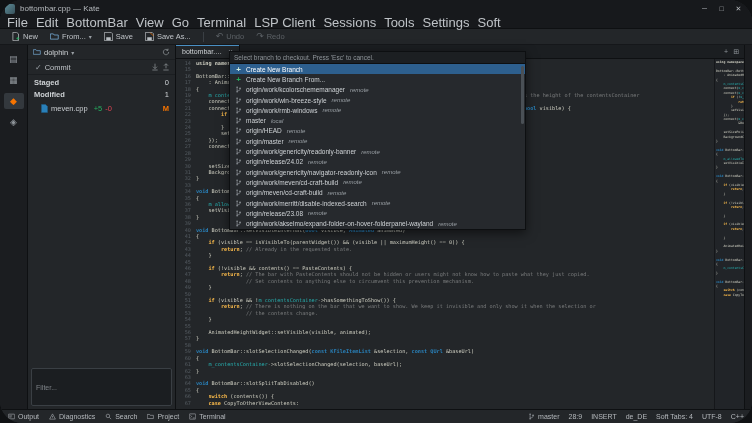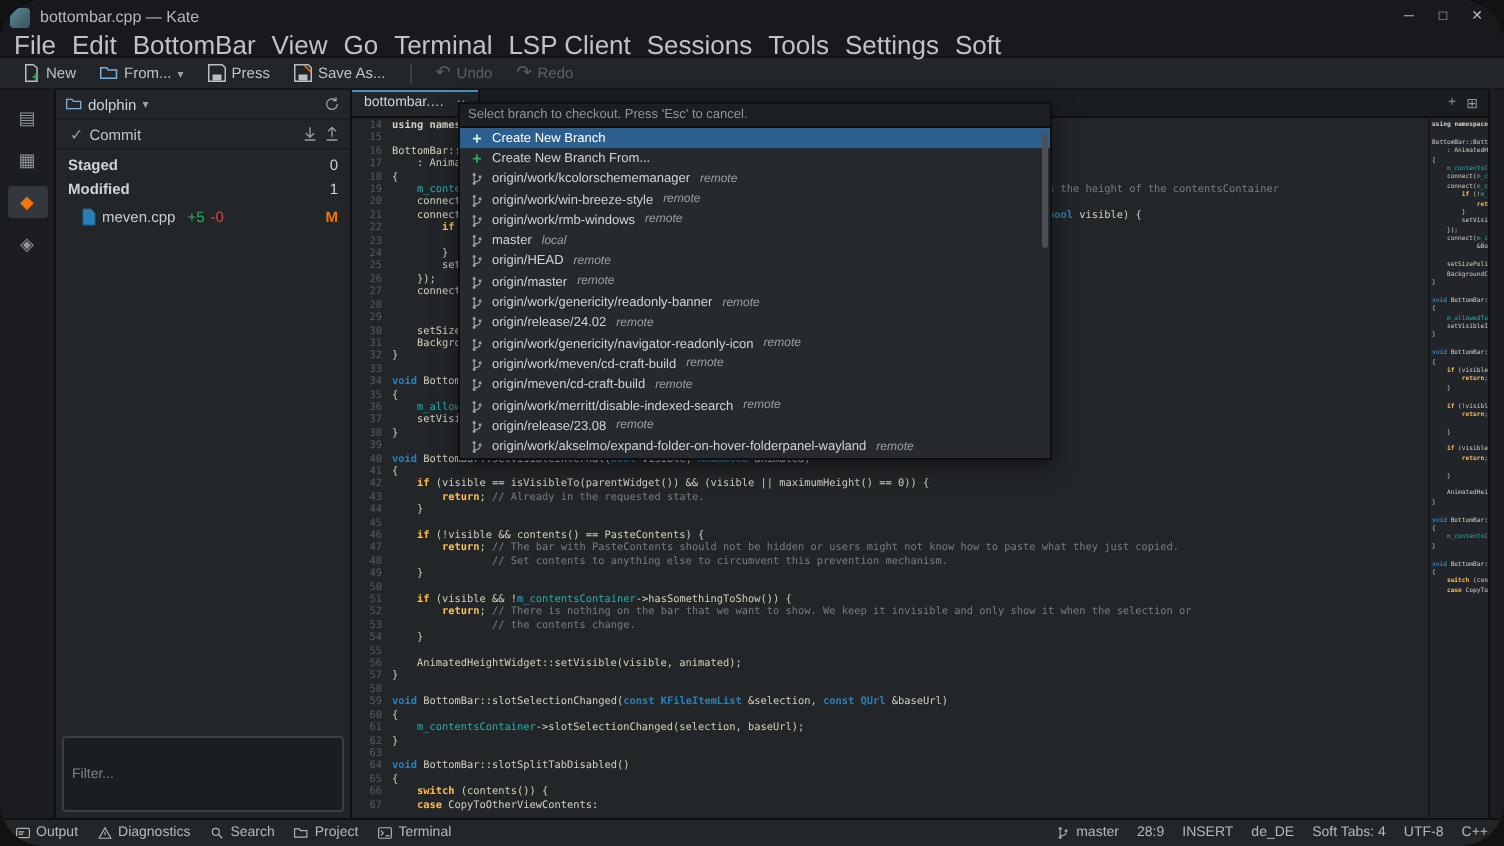--- a/index.html
+++ b/index.html
@@ -126,21 +126,21 @@
           <path d="M0.5 2.5h4l1 1.5H11v5.5H0.5z" fill="none" stroke="#7ab0dc"></path>
         </svg>
       <span>From...</span>
       <span class="chev">▾</span>
     </button>
     <button class="tbtn">
       <svg viewBox="0 0 12 12">
           <path d="M0.5 0.5h9l2 2v9h-11z" fill="none" stroke="#b9bec2"></path>
           <rect x="3" y="7" width="6" height="4" fill="#b9bec2"></rect>
         </svg>
-      <span>Press</span>
+      <span>Save</span>
     </button>
     <button class="tbtn">
       <svg viewBox="0 0 12 12">
           <path d="M0.5 0.5h9l2 2v9h-11z" fill="none" stroke="#b9bec2"></path>
           <rect x="3" y="7" width="6" height="4" fill="#b9bec2"></rect>
           <path d="M7 1l4 4" stroke="#f67400"></path>
         </svg>
       <span>Save As...</span>
     </button>
     <div class="tsep"></div>

